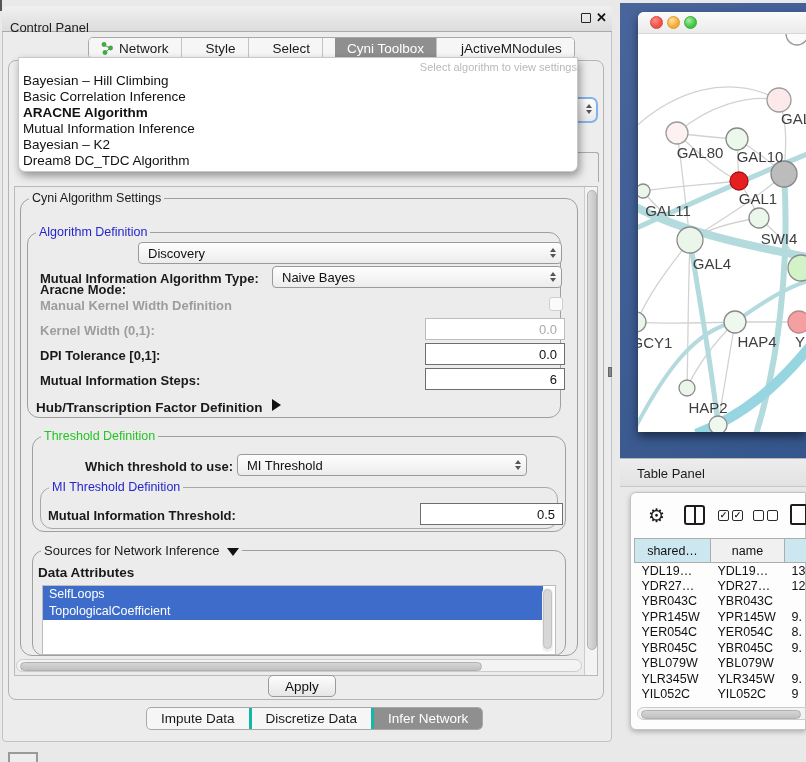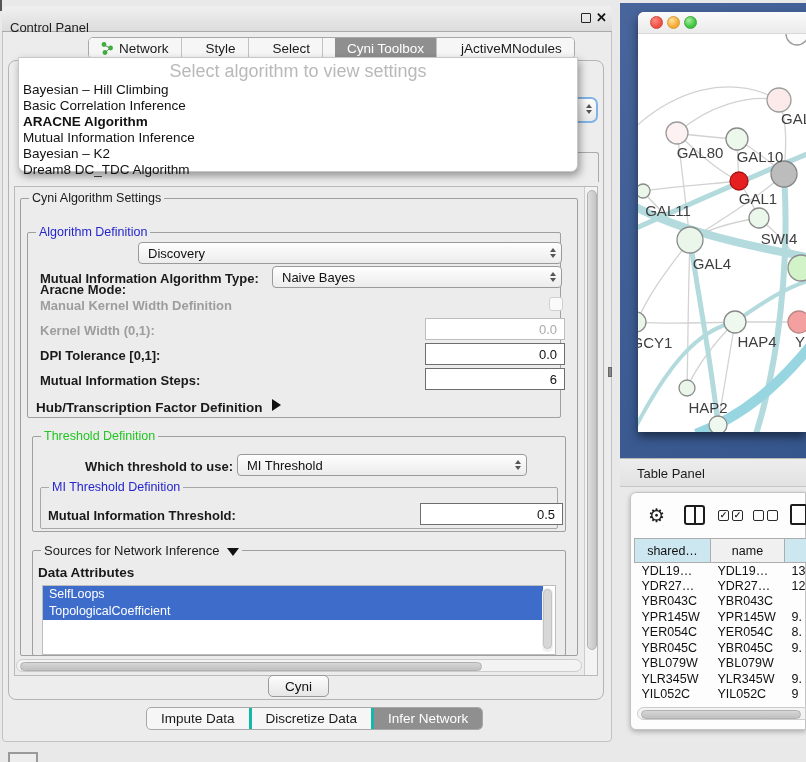--- a/index.html
+++ b/index.html
@@ -18,21 +18,21 @@
   .tabbar { left:88px; top:37px; height:22px; display:flex; border:1px solid #a8a8a8; border-radius:5px; background:#f6f6f6; overflow:hidden;gap:12px; }
   .tab { display:flex; align-items:center; gap:5px; padding:0 12px; font-size:13.5px; color:#1a1a1a; border-right:1px solid #c3c3c3; background:#f6f6f6; }
   .tab:last-child { border-right:none; }
   .tab.sel { background:#8f8f8f; color:#fff; }
 
   
   .content-panel { left:8px; top:60px; width:596px; height:640px; background:#ededed; border:1px solid #b4b4b4; border-radius:8px; }
   .scrollpane { left:14px; top:186px; width:584px; height:490px; border:1px solid #b9b9b9; background:#ececec; }
 
   
-  .gbox { border:1px solid #9f9f9f; border-radius:2px; }
+  .gbox { border:1px solid #9f9f9f; border-radius:12px; }
   .gtitle { position:absolute; top:-8px; left:8px; background:#ececec; padding:0 3px; font-size:12.5px; white-space:nowrap; }
   .t-black { color:#1a1a1a; } .t-blue { color:#2525cd; } .t-green { color:#23c523; }
 
   .lbl { font-size:13px; font-weight:bold; color:#1a1a1a; white-space:nowrap; }
   .lbl-dis { font-size:13px; font-weight:bold; color:#9d9d9d; white-space:nowrap; }
 
   .combo { display:flex; align-items:center; height:22px; border:1px solid #9a9a9a; border-radius:4px; background:linear-gradient(#fefefe,#ececec); font-size:13px; color:#111; }
   .combo .cv { flex:1; padding-left:9px; }
   .stepper { width:16px; display:flex; flex-direction:column; align-items:center; gap:2px; }
   .tri-up { width:0; height:0; border-left:3.5px solid transparent; border-right:3.5px solid transparent; border-bottom:4px solid #555; }
@@ -58,21 +58,21 @@
 
   .apply-btn { height:22px; padding:0 16px; border:1px solid #9a9a9a; border-radius:5px; background:linear-gradient(#fdfdfd,#e6e6e6); font-size:13.5px; color:#111; display:flex; align-items:center; }
 
   .bottom-tabbar { display:flex; border:1px solid #a8a8a8; border-radius:5px; background:#f6f6f6; overflow:hidden; height:23px; }
   .btab { display:flex; align-items:center; padding:0 14px; font-size:13.5px; color:#1a1a1a; border-right:3px solid #14b8a6; }
   .btab:last-child { border-right:none; }
   .btab.sel { background:#8f8f8f; color:#fff; }
 
   
   .alg-popup { left:18px; top:57px; width:560px; height:115px; background:#fff; border:1px solid #c8c8c8; border-radius:0 0 7px 7px; box-shadow:2px 4px 9px rgba(0,0,0,0.38); z-index:50; }
-  .alg-hint { text-align:center; color:#b9b9b9; font-size:18px; padding-top:3px; }
+  .alg-hint { text-align:right; color:#b9b9b9; font-size:11px; padding-top:3px; }
   .alg-item { font-size:13.5px; color:#111; padding:0 0 0 4px; height:16px; line-height:16px; white-space:nowrap; }
   .alg-item.bold { font-weight:bold; }
 
   .combo-fragment { left:577px; top:97px; width:21px; height:26px; border:2px solid #82b3e8; border-left:none; border-radius:0 7px 7px 0; background:linear-gradient(#fdfdfd,#e9e9e9); }
   .group-fragment { left:578px; top:152px; width:21px; height:30px; border-top:1px solid #aaa; border-right:1px solid #aaa; border-radius:0 3px 0 0; }
 
   
   .blue-panel { left:620px; top:3px; width:186px; height:455px; background:linear-gradient(140deg,#48659c,#35568c); }
   .net-window { left:638px; top:12px; width:168px; height:420px; background:#fff; border-radius:6px 0 0 0; box-shadow:0 5px 10px rgba(0,0,0,0.5); }
   .net-titlebar { left:638px; top:12px; width:168px; height:22px; background:linear-gradient(#fafafa,#ebebeb); border-bottom:1px solid #d8d8d8; border-radius:6px 0 0 0; }
@@ -230,21 +230,21 @@
     <div class="list-vscroll">
         <div class="list-vthumb"></div>
       </div>
   </div>
 
   <div class="abs hscroll" style="left:16px; top:659px; width:566px;">
     <div class="hthumb" style="left:3px; width:462px;"></div>
   </div>
 
   <div class="abs apply-btn" style="left:268px; top:675px;">
-    <span>Cyni</span>
+    <span>Apply</span>
   </div>
 
   <div class="abs bottom-tabbar" style="left:146px; top:707px;">
     <div class="btab">
         <span>Impute Data</span>
       </div>
     <div class="btab">
         <span>Discretize Data</span>
       </div>
     <div class="btab sel">

